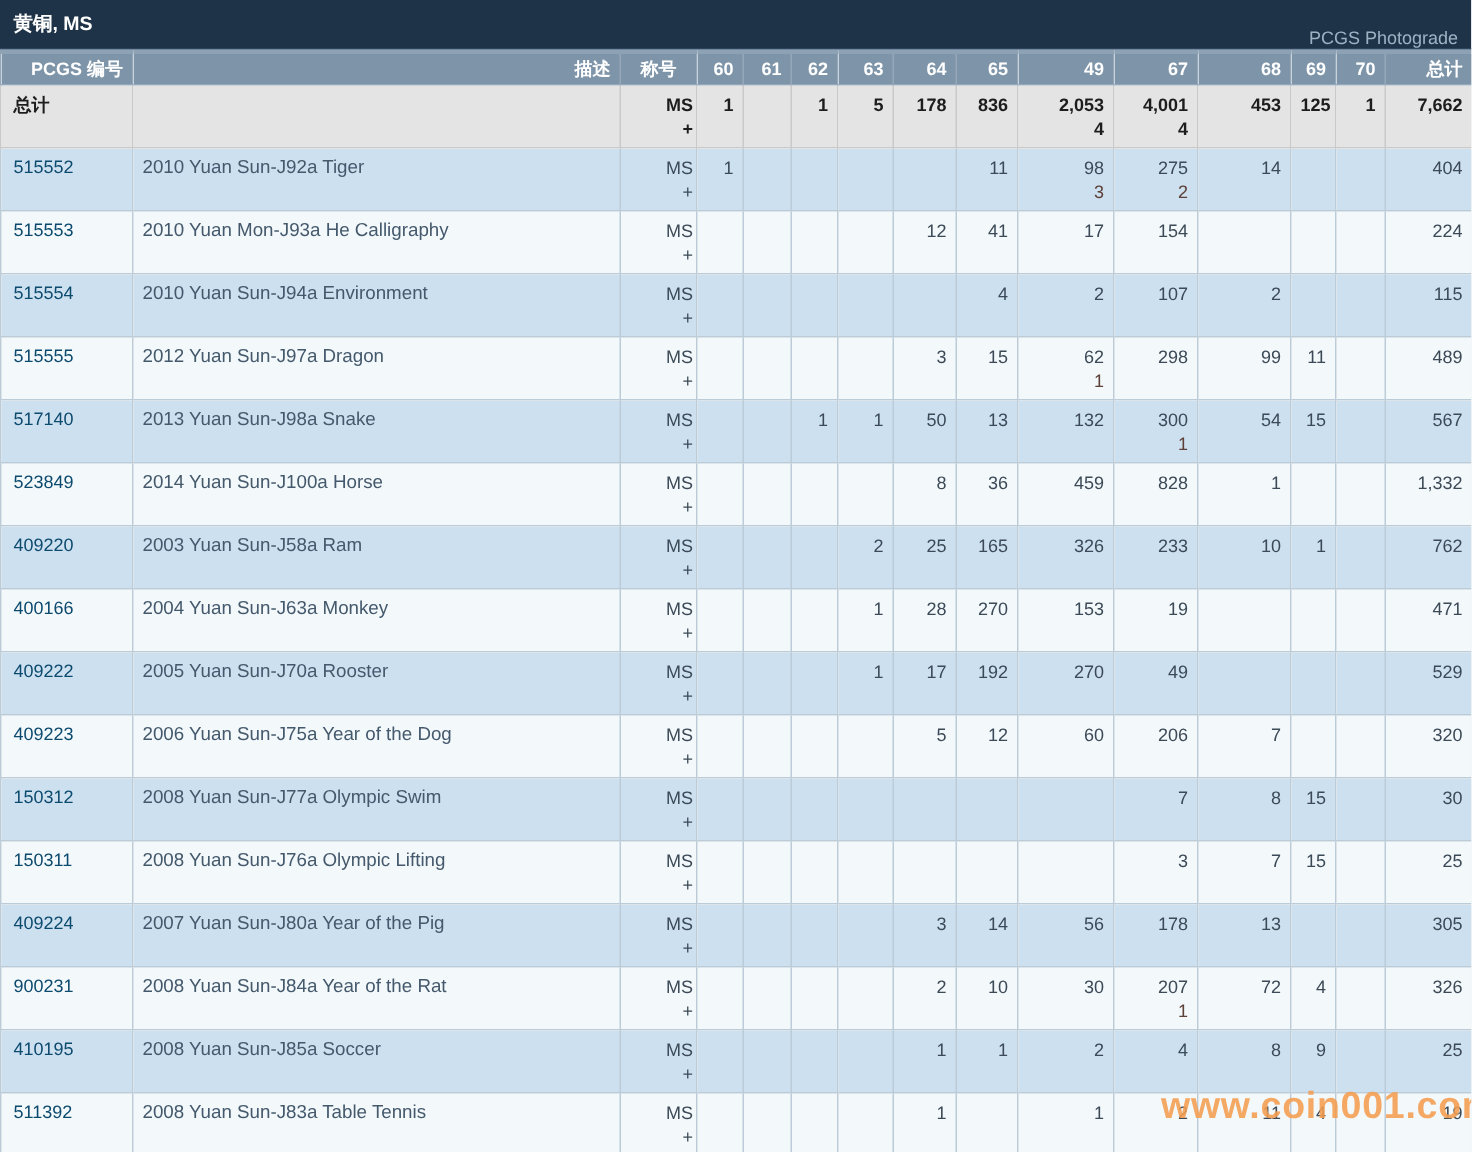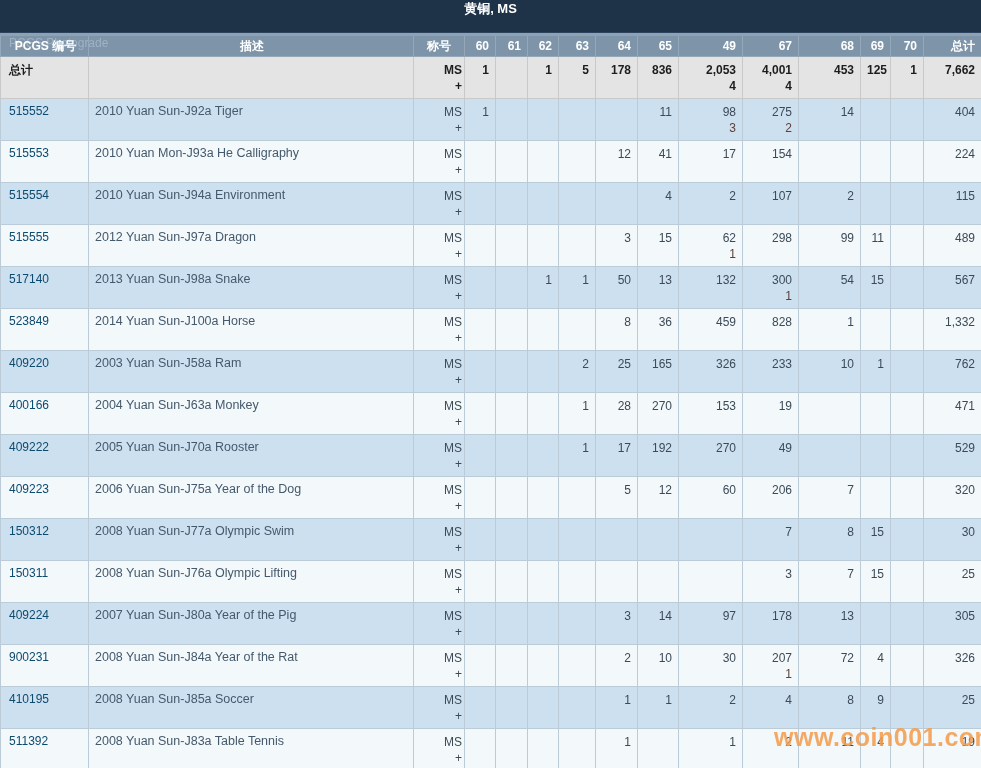--- a/index.html
+++ b/index.html
@@ -6,33 +6,32 @@
   .page {
     position:relative; width:981px; height:768px; overflow:hidden;
     background:#ffffff; font-family:"Liberation Sans","DejaVu Sans",sans-serif;
   }
   
   .title-bar {
     box-sizing:border-box; height:33px; background:#1e3348;
     border-bottom:1px solid #2c445e;
     display:flex; justify-content:space-between; align-items:center;
     padding:0 9px;
-    flex-direction:column;
   }
   .title-bar .title { color:#ffffff; font-weight:bold; font-size:13px; }
   .title-bar .right-link { color:#9fb2c4; font-size:12px; text-decoration:none; align-self:flex-start; margin-top:18px; cursor:pointer; }
 
   table.pop { border-collapse:collapse; table-layout:fixed; width:981px; }
   th {
     box-sizing:border-box; background:#7e95a9; color:#ffffff;
     font-size:12px; font-weight:bold; height:22px;
     border:1px solid #94a8ba; border-top:3px solid #8da2b4;
     padding:1px 6px; white-space:nowrap; overflow:hidden;
   }
-  th.left  { text-align:center; padding-left:8px; }
+  th.left  { text-align:right; padding-left:8px; }
   th.center{ text-align:center; }
   th.num   { text-align:right; }
 
   tr.data-row { height:42px; }
   td {
     box-sizing:border-box; border:1px solid #bccbd8; vertical-align:top;
     padding:5px 6px 0 6px; font-size:12px; color:#3c4a57; overflow:hidden;
   }
   tr.blue  td { background:#cde0f0; }
   tr.white td { background:#f3f8fb; }
@@ -698,21 +697,21 @@
           <td class="num-cell">
             <div class="v"></div>
           </td>
           <td class="num-cell">
             <div class="v">3</div>
           </td>
           <td class="num-cell">
             <div class="v">14</div>
           </td>
           <td class="num-cell">
-            <div class="v">97</div>
+            <div class="v">56</div>
           </td>
           <td class="num-cell">
             <div class="v">178</div>
           </td>
           <td class="num-cell">
             <div class="v">13</div>
           </td>
           <td class="num-cell">
             <div class="v"></div>
           </td>

